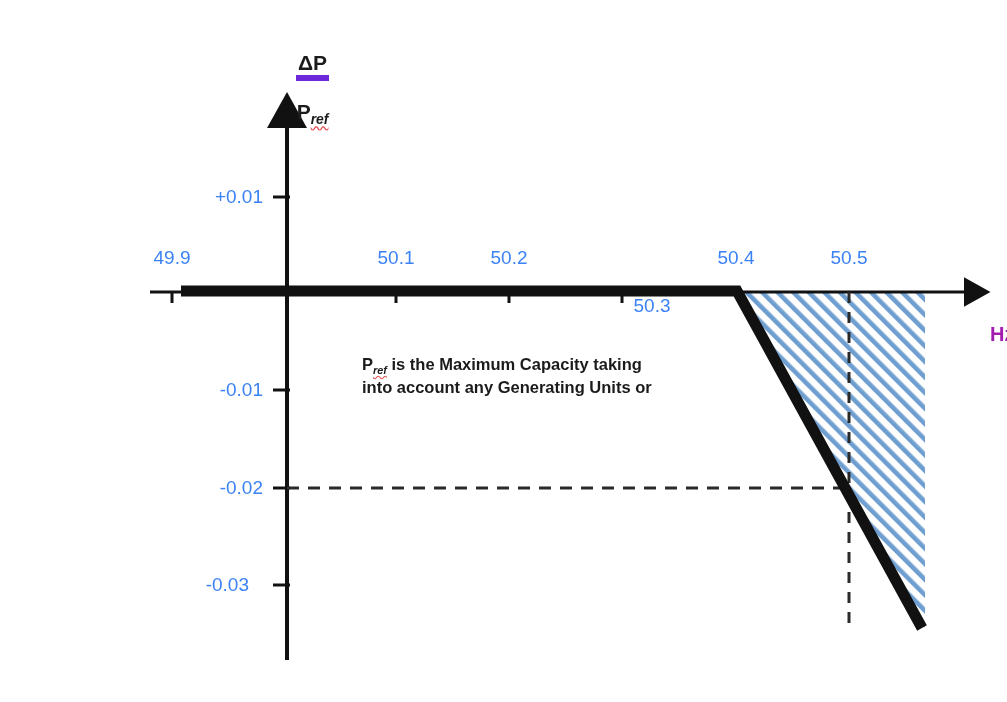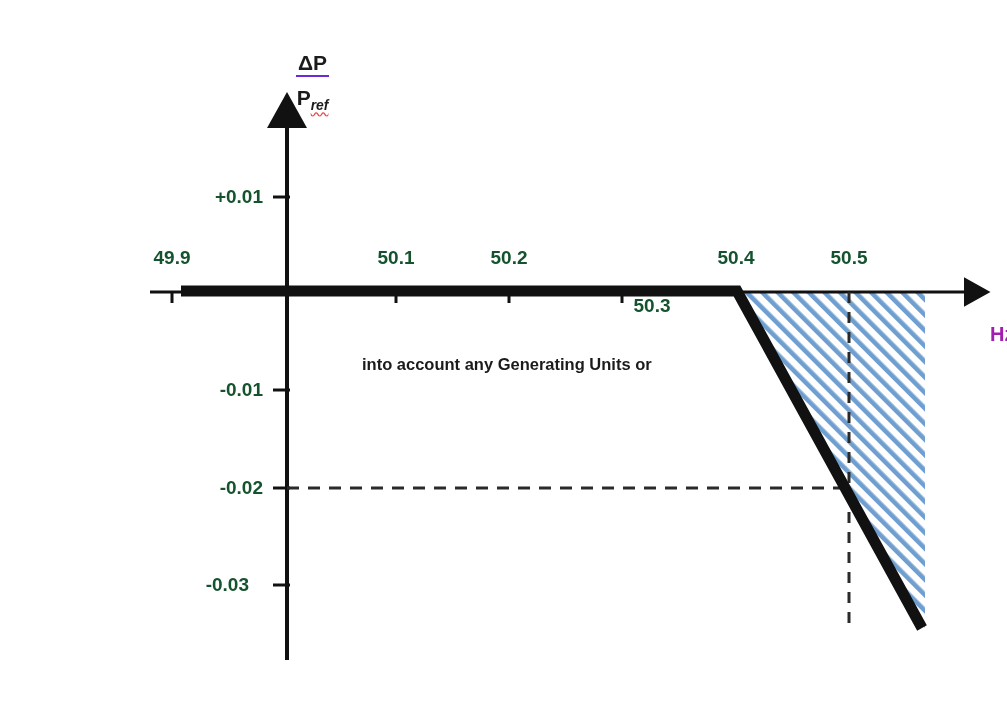--- a/index.html
+++ b/index.html
@@ -39,45 +39,45 @@
     position: absolute;
     left: 0;
     top: 0;
     width: 1007px;
     height: 702px;
   }
   
   .tick-label {
     position: absolute;
     font-size: 19px;
-    font-weight: bold;
-    color: #14532d;
+    font-weight: normal;
+    color: #3b82f6;
     white-space: nowrap;
   }
   .xtick-label { transform: translateX(-50%); }
   .ytick-label { text-align: right; }
 
   #y-axis-title {
     position: absolute;
     left: 296px;
     top: 52px;
     font-size: 21px;
     font-weight: bold;
     color: #1b1b1b;
     line-height: 1.0;
     text-align: center;
   }
   #y-axis-title .numerator {
     display: block;
-    border-bottom: 2px solid #6d28d9;
+    border-bottom: 6px solid #6d28d9;
     padding: 0 2px 2px 2px;
   }
   #y-axis-title .denominator {
     display: block;
-    padding-top: 10px;
+    padding-top: 20px;
     white-space: nowrap;
   }
   .sub {
     font-size: 0.66em;
     font-style: italic;
     vertical-align: sub;
   }
   .misspell {
     
     text-decoration: underline wavy #e24a4a;
@@ -165,16 +165,17 @@
   <div class="tick-label xtick-label" style="left:849px; top:247px;">50.5</div>
 
   <div class="tick-label ytick-label" style="left:150px; top:186px; width:113px;">+0.01</div>
   <div class="tick-label ytick-label" style="left:150px; top:379px; width:113px;">-0.01</div>
   <div class="tick-label ytick-label" style="left:150px; top:477px; width:113px;">-0.02</div>
   <div class="tick-label ytick-label" style="left:136px; top:574px; width:113px;">-0.03</div>
 
   <div id="hz-label">Hz</div>
 
   <div id="annotation">
+    <div><span>P</span><span class="sub misspell">ref</span><span> is the Maximum Capacity taking</span></div>
     <div>into account any Generating Units or</div>
   </div>
 
 </div>
 
 </body></html>

